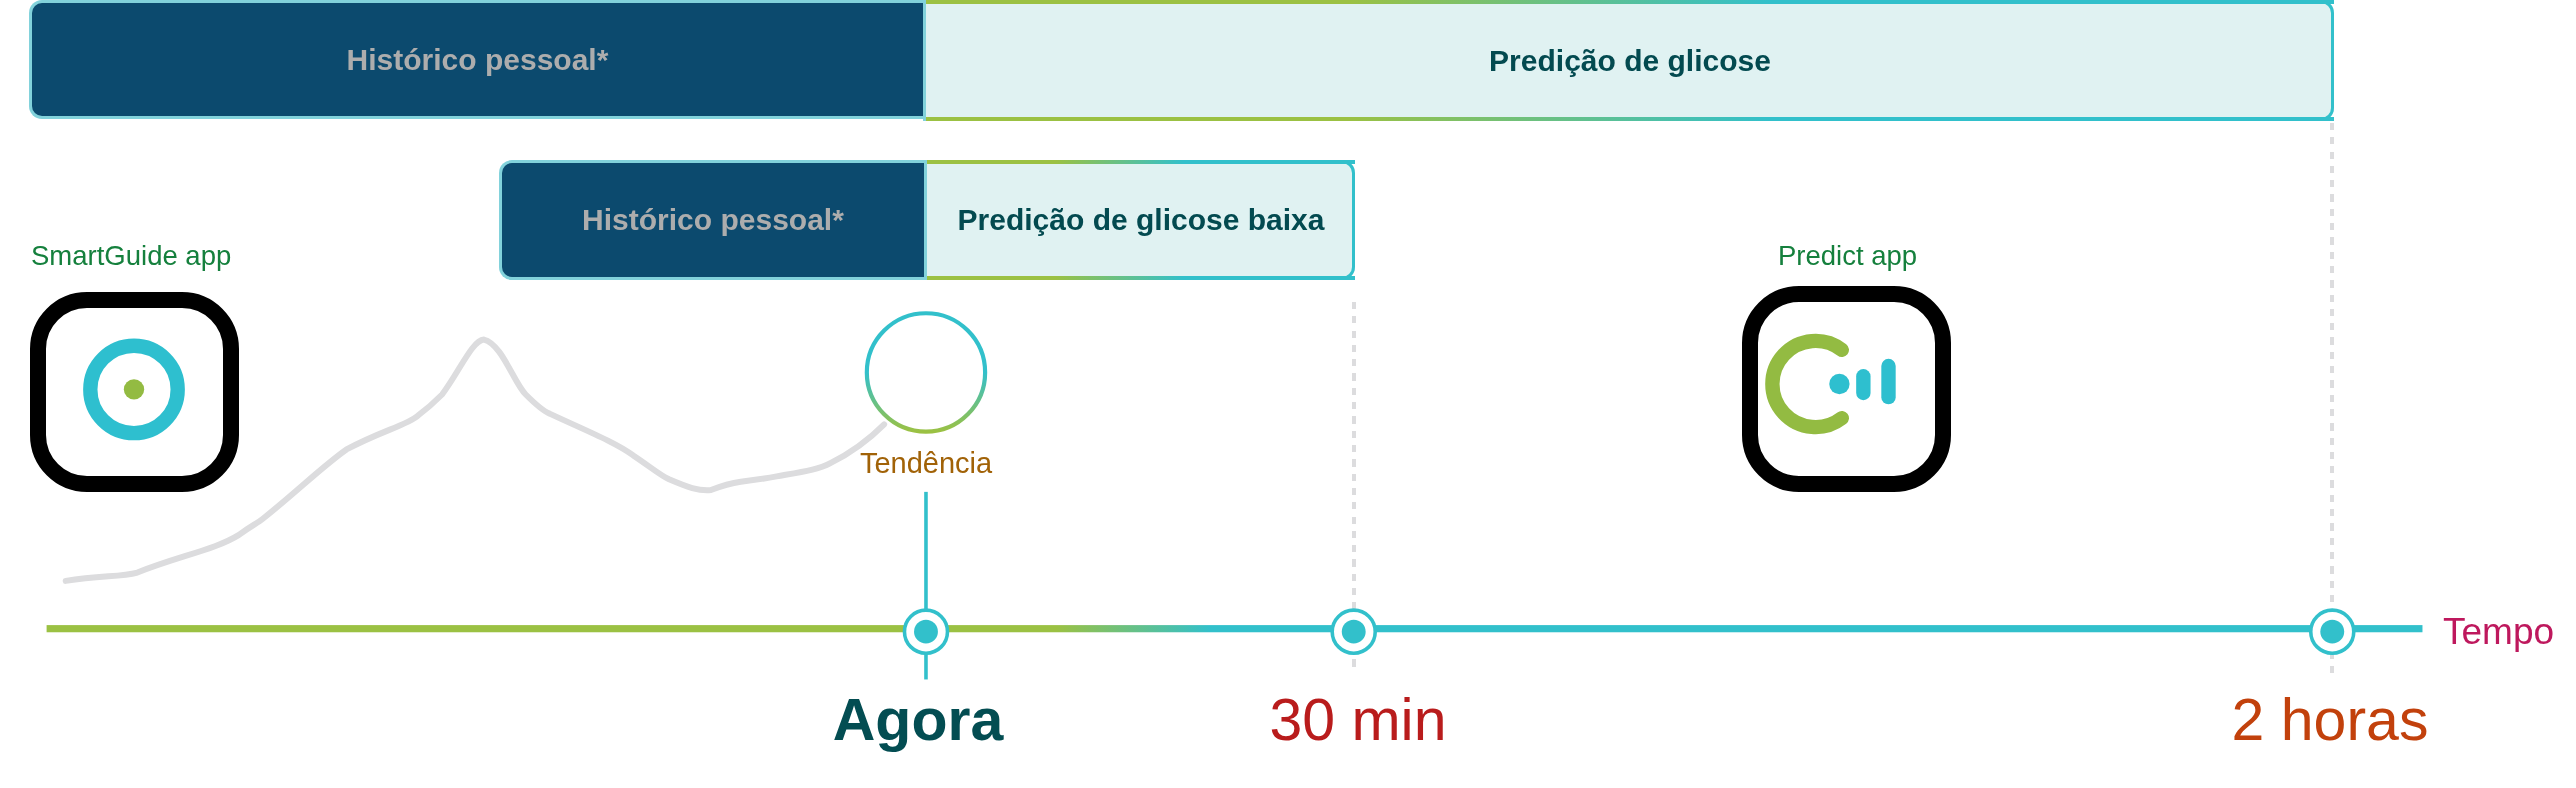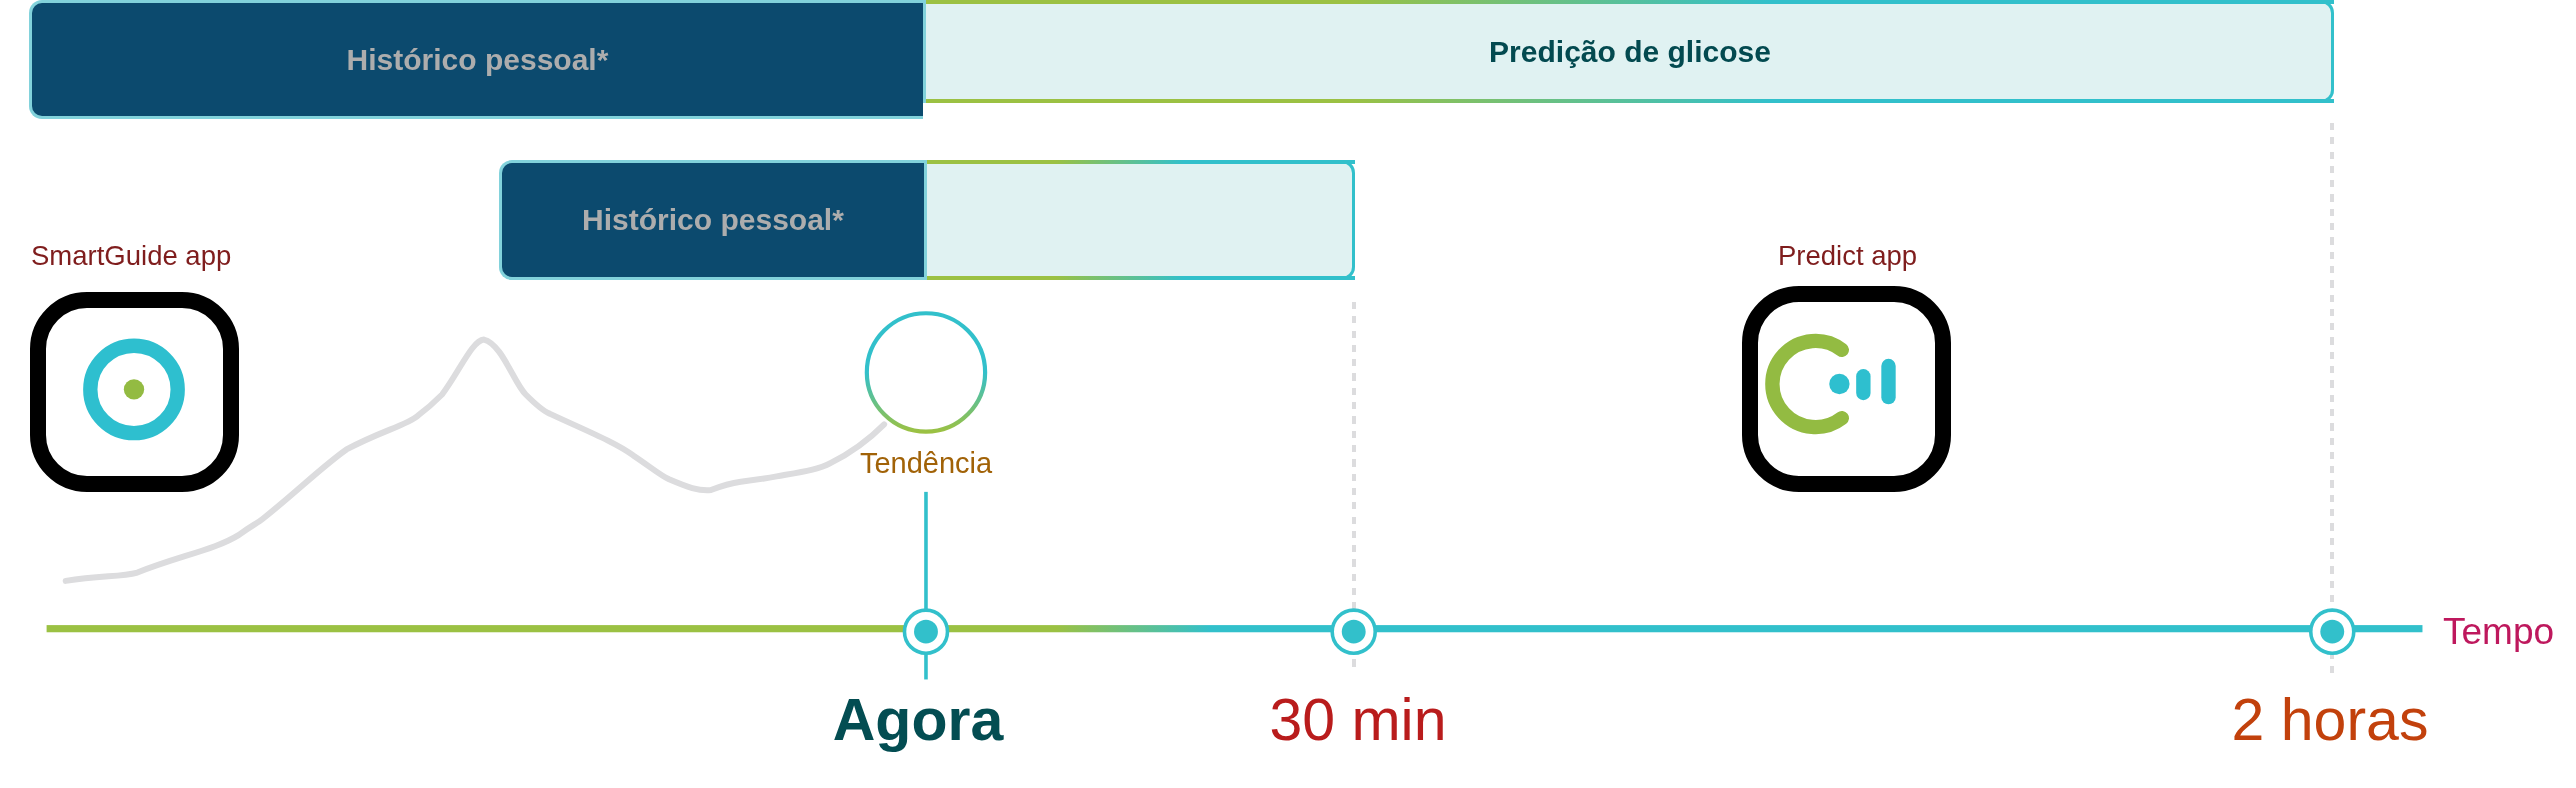--- a/index.html
+++ b/index.html
@@ -12,48 +12,49 @@
   .seg-hist { background: #0c4a6e; border: 3.6px solid #82D2DB; border-right: none; color: #ADADAD; }
   .seg-pred { background: #E0F2F2; color: #034A50; border-left: 3.6px solid #82D2DB; }
   .seg-pred::before, .seg-pred::after {
     content: ""; position: absolute; left: 0; right: 0; height: 3.6px;
     background: linear-gradient(90deg, #9BC143 0%, #9BC143 30%, #32C0CB 60%, #32C0CB 100%);
   }
   .seg-pred::before { top: 0; }
   .seg-pred::after { bottom: 0; }
   .seg-pred .edge { position: absolute; top: 0; bottom: 0; right: 0; border: 3.6px solid #32C0CB; border-left: none; }
 
-  .label-small { position: absolute; color: #7f1d1d; font-size: 27.5px; white-space: nowrap; }
+  .label-small { position: absolute; color: #15803d; font-size: 27.5px; white-space: nowrap; }
   .tick-label { position: absolute; white-space: nowrap; font-size: 59px; transform: translateX(-50%); }
 
   .dash-v { position: absolute; width: 3.6px; background: repeating-linear-gradient(180deg, #DCDCDE 0 7.2px, transparent 7.2px 14.3px); }
 
   .app-icon { position: absolute; box-sizing: border-box; border: 16.7px solid #000; border-radius: 57px; background: #fff; }
 
   svg { position: absolute; left: 0; top: 0; }
 </style>
 </head>
 <body>
 
 <div class="range" style="left:29px; top:0px; width:2305px; height:119px;">
   <div class="seg seg-hist" style="width:894px; height:119px; border-radius:13px 0 0 13px; font-size:30px;">
     <span>Histórico pessoal*</span>
   </div>
-  <div class="seg seg-pred" style="width:1411px; height:103px; border-radius:0 13px 13px 0; font-size:30px;">
+  <div class="seg seg-pred" style="width:1411px; height:121px; border-radius:0 13px 13px 0; font-size:30px;">
     <div class="edge" style="width:24px; border-radius:0 13px 13px 0;"></div>
     <span style="position:relative; z-index:1;">Predição de glicose</span>
   </div>
 </div>
 
 <div class="range" style="left:499px; top:160px; width:856px; height:120px;">
   <div class="seg seg-hist" style="width:425px; height:120px; border-radius:13px 0 0 13px; font-size:30px;">
     <span>Histórico pessoal*</span>
   </div>
   <div class="seg seg-pred" style="width:431px; height:120px; border-radius:0 13px 13px 0; font-size:30px;">
     <div class="edge" style="width:24px; border-radius:0 13px 13px 0;"></div>
+    <span style="position:relative; z-index:1;">Predição de glicose baixa</span>
   </div>
 </div>
 
 <div class="dash-v" style="left:1352px; top:302px; height:370px;"></div>
 <div class="dash-v" style="left:2330px; top:123px; height:550px;"></div>
 
 <div class="label-small" style="left:31px; top:240px;">SmartGuide app</div>
 <div class="label-small" style="left:1778px; top:240px;">Predict app</div>
 
 <div class="app-icon" style="left:30px; top:292px; width:209px; height:200px;">

